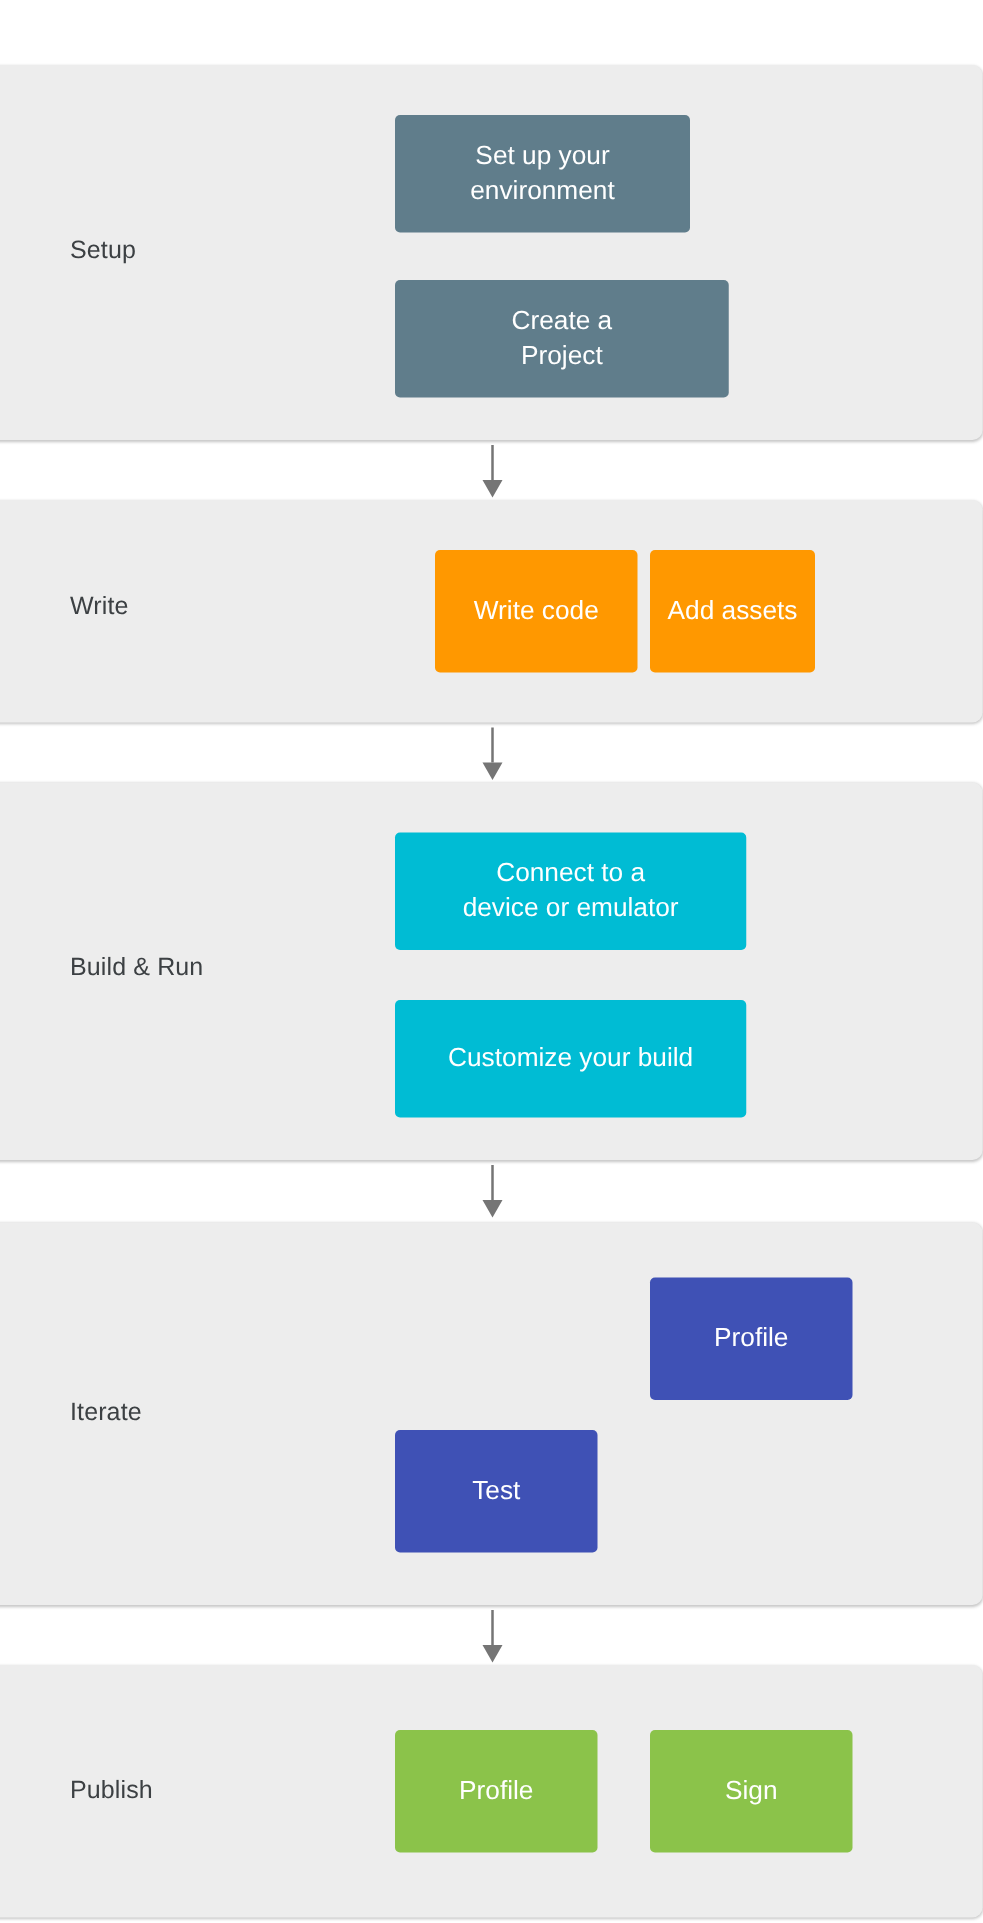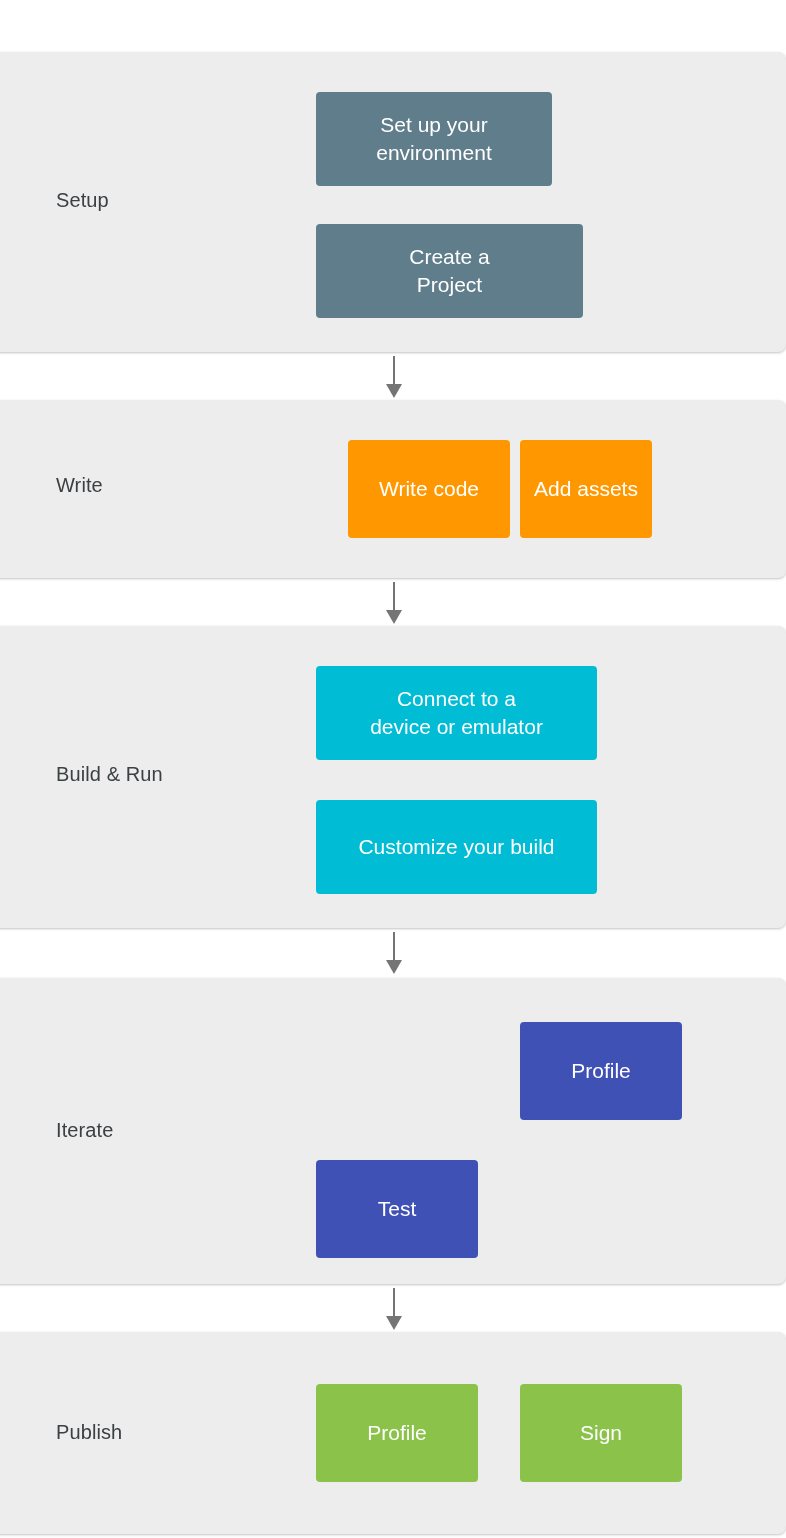--- a/index.html
+++ b/index.html
@@ -150,21 +150,21 @@
   </div>
 
   <div class="stage" style="top:978px; height:306px;">
     <div class="stage-label" style="top:142px;">Iterate</div>
 
 
     <div class="task c-iterate" style="left:532px; top:44px; width:162px; height:98px;">
       <span>Profile</span>
     </div>
 
-    <div class="task c-iterate" style="left:328px; top:182px; width:162px; height:98px;">
+    <div class="task c-iterate" style="left:328px; top:166px; width:162px; height:98px;">
       <span>Test</span>
     </div>
   </div>
 
   <div class="connector" style="top:1288px; height:42px;">
     <div class="shaft" style="height:28px;"></div>
     <div class="head" style="top:28px;"></div>
   </div>
 
   <div class="stage" style="top:1332px; height:202px;">

